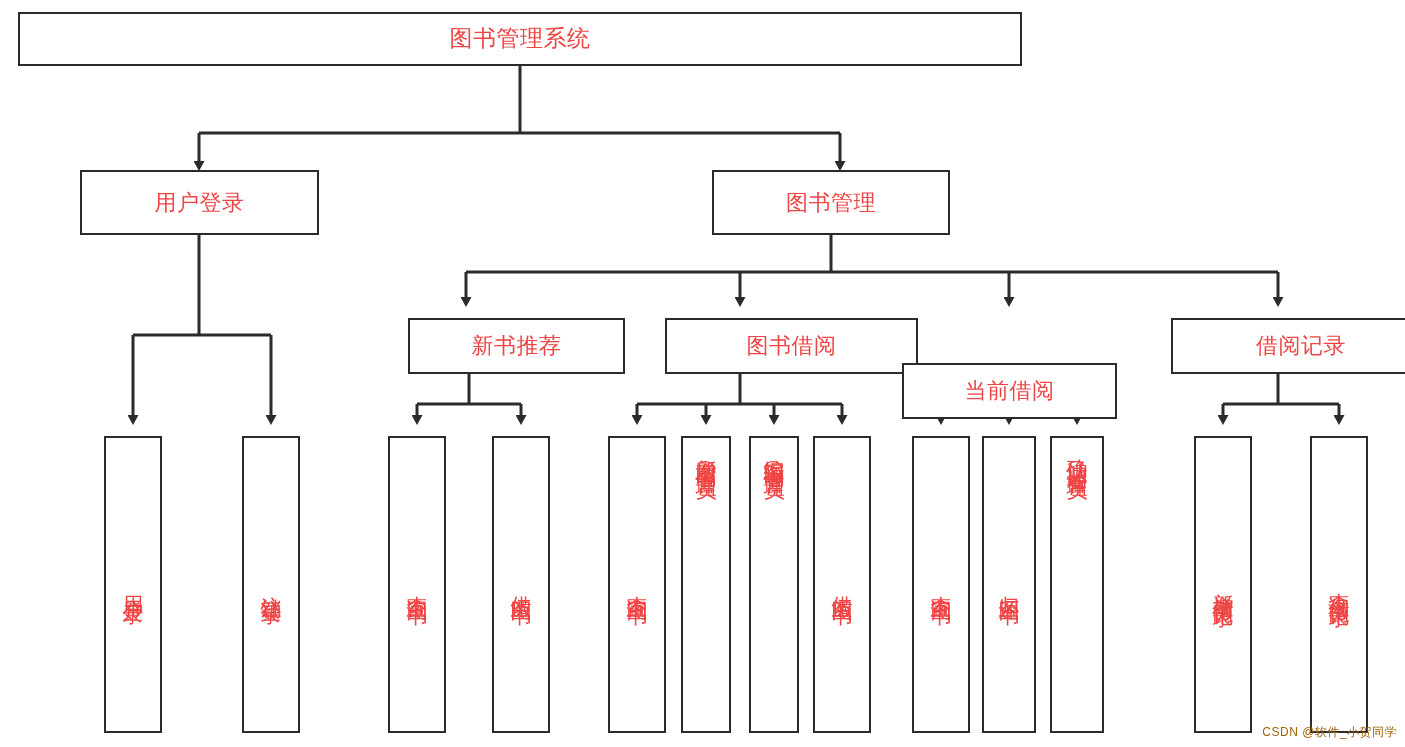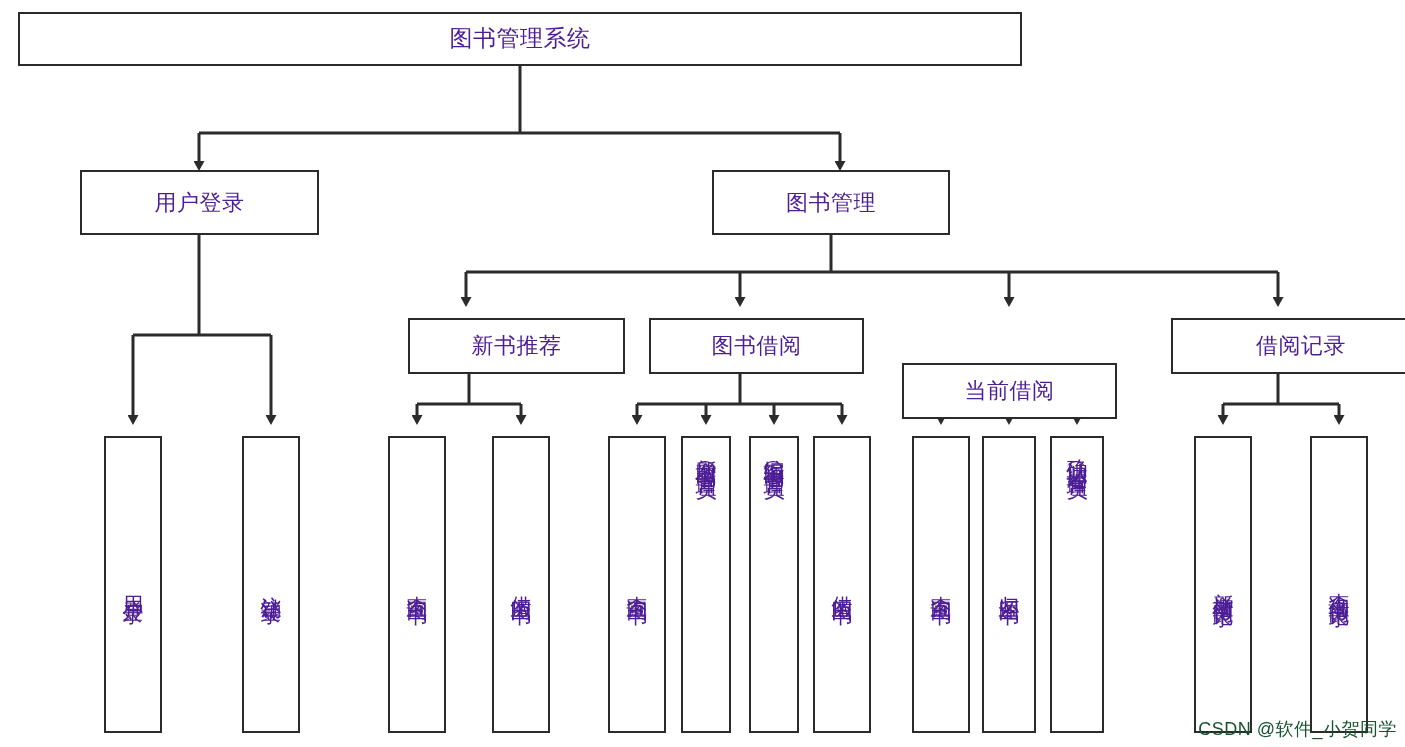--- a/index.html
+++ b/index.html
@@ -33,21 +33,21 @@
     background: #ffffff;
     display: flex;
     align-items: center;
     justify-content: center;
     text-align: center;
   }
   .node .lbl {
     display: block;
     line-height: 1.18;
     letter-spacing: 0.5px;
-    color: #4c1d95;
+    color: #ef4444;
   }
   
   .node.horiz .lbl {
     font-size: 22px;
     white-space: nowrap;
   }
   .node.root .lbl {
     font-size: 23px;
   }
   
@@ -64,22 +64,22 @@
     letter-spacing: 3px;
     white-space: nowrap;
   }
   .node.vert.center .lbl { margin-top: auto; margin-bottom: auto; }
   .node.vert.topset { align-items: flex-start; }
   .node.vert.topset .lbl { margin-top: 4px; }
   .watermark {
     position: absolute;
     right: 8px;
     bottom: 6px;
-    font-size: 18px;
-    color: #14532d;
+    font-size: 12px;
+    color: #a16207;
     white-space: nowrap;
     letter-spacing: 0.5px;
     text-align: center;
   }
 </style>
 </head>
 <body>
 
 <div id="canvas">
 
@@ -162,21 +162,21 @@
   <div class="node horiz" style="left:80px; top:170px; width:239px; height:65px;">
     <span class="lbl">用户登录</span>
   </div>
   <div class="node horiz" style="left:712px; top:170px; width:238px; height:65px;">
     <span class="lbl">图书管理</span>
   </div>
 
   <div class="node horiz" style="left:361px; top:318px; width:217px; height:56px;margin-left:47px;">
     <span class="lbl">新书推荐</span>
   </div>
-  <div class="node horiz" style="left:649px; top:318px; width:215px; height:56px;">
+  <div class="node horiz" style="left:665px; top:318px; width:253px; height:56px;">
     <span class="lbl">图书借阅</span>
   </div>
   <div class="node horiz" style="left:902px; top:318px; width:215px; height:56px;margin-top:45px;">
     <span class="lbl">当前借阅</span>
   </div>
   <div class="node horiz" style="left:1171px; top:318px; width:260px; height:56px;">
     <span class="lbl">借阅记录</span>
   </div>
 
   <div class="node vert center" style="left:104px; top:436px; width:58px; height:297px;">

